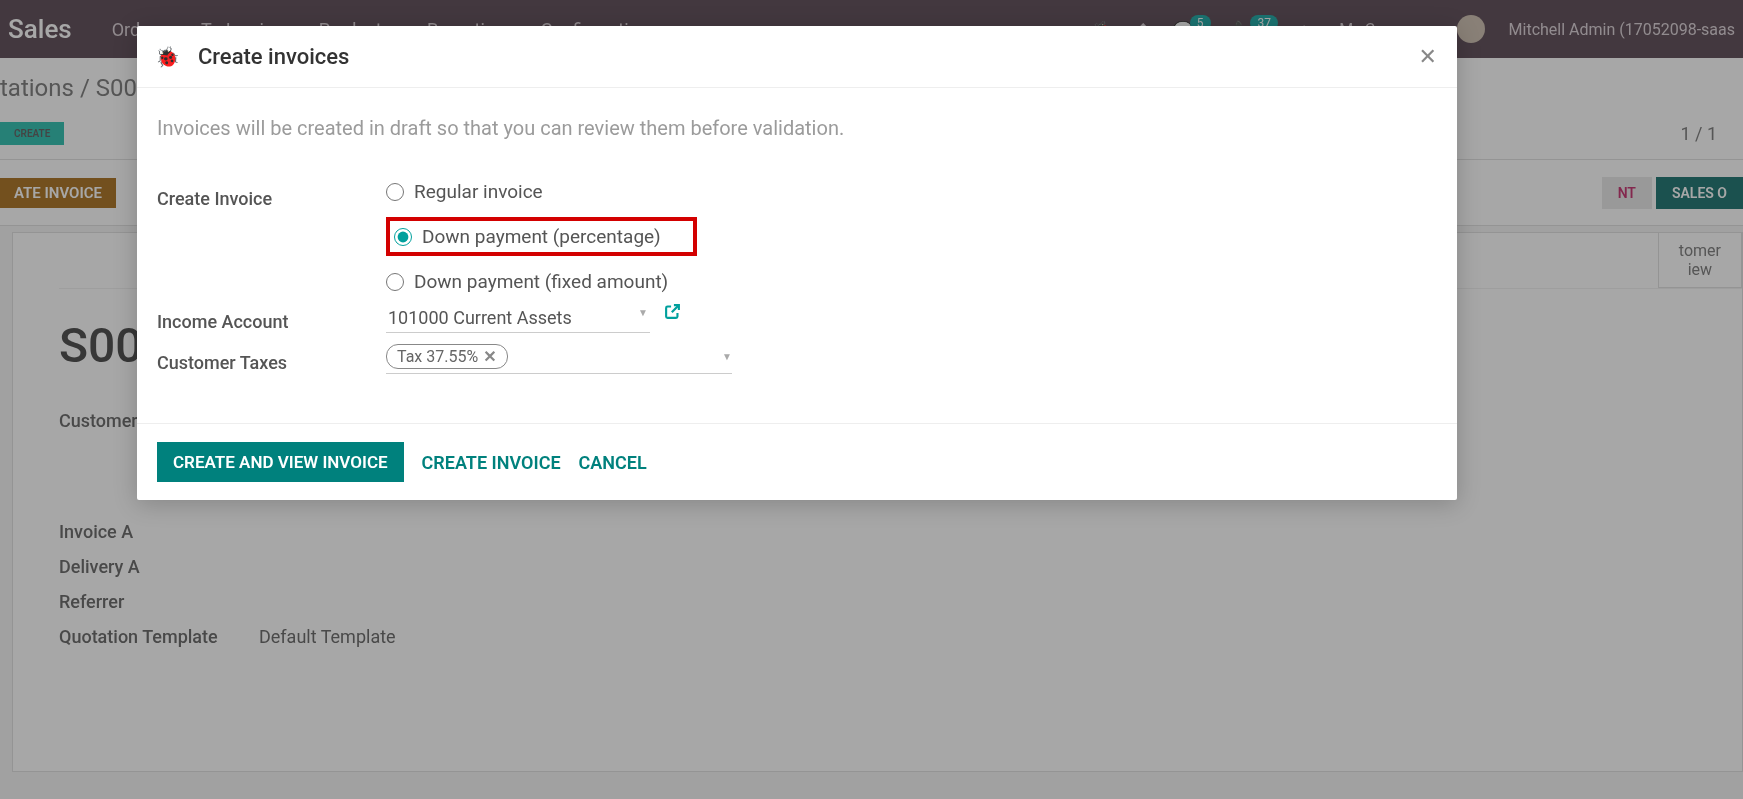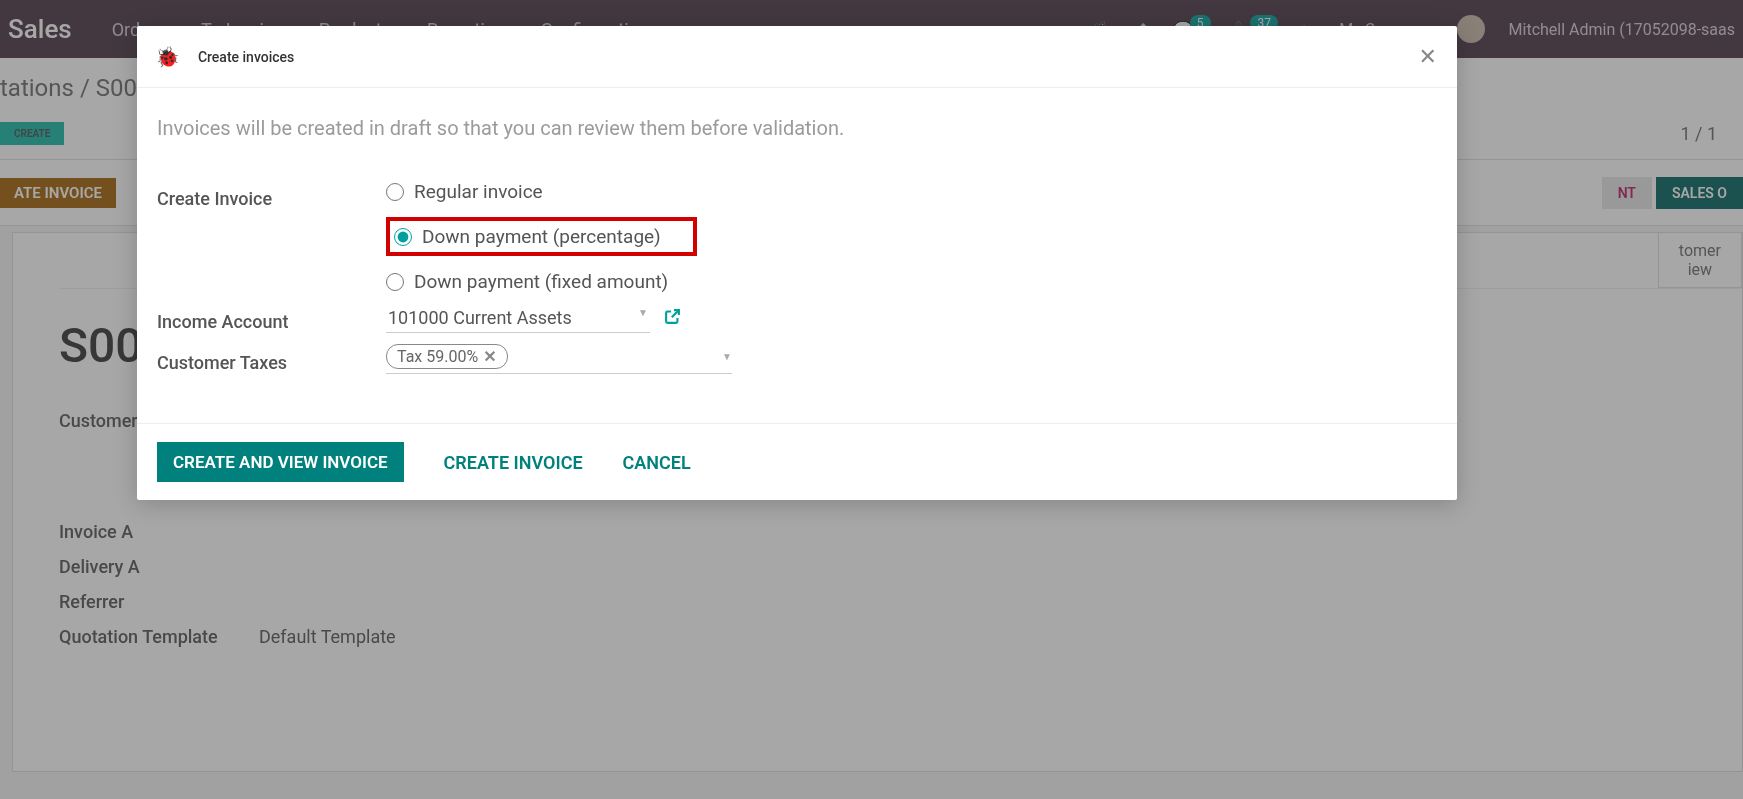--- a/index.html
+++ b/index.html
@@ -36,49 +36,49 @@
 .form-fields { margin-top: 36px; }
 .form-row { display: flex; margin-bottom: 14px; }
 .form-row .label { width: 200px; font-size: 18px; color: #555; font-weight: 500; }
 .form-row .value { font-size: 18px; color: #555; }
 
 
 .overlay { position: absolute; inset: 0; background: rgba(60,60,60,0.45); z-index: 100; }
 .modal { position: absolute; top: 26px; left: 137px; width: 1320px; background: #fff; z-index: 200; box-shadow: 0 4px 24px rgba(0,0,0,0.2); border-radius: 2px; }
 .modal-header { display: flex; align-items: center; padding: 18px 20px 18px 18px; border-bottom: 1px solid #eee; }
 .modal-header .bug-icon { font-size: 20px; color: #00a09d; margin-right: 18px; }
-.modal-header h4 { font-size: 14px; font-weight: 500; color: #333; }
+.modal-header h4 { font-size: 22px; font-weight: 500; color: #333; }
 .modal-header .close { margin-left: auto; font-size: 22px; color: #888; cursor: pointer; }
 
 .modal-body { padding: 28px 20px 40px 20px; }
 .modal-hint { font-size: 20px; color: #9b9b9b; margin-bottom: 40px; }
 
 .modal-form-row { display: flex; align-items: flex-start; margin-bottom: 8px; }
 .modal-form-row > .mlabel { width: 205px; font-size: 18px; color: #555; font-weight: 500; padding-top: 6px; line-height: 1.4; }
 .modal-form-row > .mfield { flex: 1; margin-left: 24px; }
 
 .radio-group { display: flex; flex-direction: column; gap: 14px; }
 .radio-opt { display: flex; align-items: center; gap: 10px; font-size: 19px; color: #555; }
 .radio-opt input[type="radio"] { width: 18px; height: 18px; accent-color: #00a09d; }
 .radio-highlight { border: 4px solid #d30000; padding: 4px 32px 4px 4px; width: fit-content; }
 
 .input-underline { border: none; border-bottom: 1px solid #888; font-size: 18px; padding: 4px 2px; outline: none; color: #555; }
 .input-amount { width: 204px; }
 .pct { font-size: 18px; color: #555; margin-left: 6px; }
 
-.field-account { display: flex; align-items: center; gap: 14px; }
+.field-account { display: flex; gap: 14px; }
 .account-select { border: none; border-bottom: 1px solid #ccc; font-size: 18px; padding: 4px 2px; width: 264px; color: #555; display: flex; justify-content: space-between; }
 .caret { color: #aaa; font-size: 10px; }
 .ext-link { color: #00a09d; font-size: 18px; }
 
 .tag-container { border-bottom: 1px solid #ccc; width: 346px; display: flex; justify-content: space-between; align-items: center; padding-bottom: 4px; }
 .tag { border: 1px solid #888; border-radius: 12px; padding: 2px 10px; font-size: 16px; color: #666; display: inline-flex; align-items: center; gap: 5px; }
 .tag .x { color: #888; font-weight: bold; cursor: pointer; }
 
-.modal-footer { border-top: 1px solid #eee; padding: 18px 20px; display: flex; gap: 40px; align-items: center; }
+.modal-footer { border-top: 1px solid #eee; padding: 18px 20px; display: flex; gap: 18px; align-items: center; }
 .btn-teal { background: #00817d; color: #fff; border: none; padding: 10px 16px; font-size: 17px; font-weight: 600; text-transform: uppercase; }
 .btn-link { background: none; border: none; color: #00817d; font-size: 18px; font-weight: 600; text-transform: uppercase; }
 </style>
 </head>
 <body>
 
 <div class="topbar">
   <span class="brand">Sales</span>
   <div class="nav-items">
     <span>Orders</span>
@@ -193,21 +193,21 @@
             </svg>
         </span>
       </div>
     </div>
 
     <div class="modal-form-row" style="margin-top:10px">
       <div class="mlabel">Customer Taxes</div>
       <div class="mfield">
         <div class="tag-container">
           <span class="tag">
-            <span>Tax 59.00%</span>
+            <span>Tax 37.55%</span>
             <span class="x">✕</span>
           </span>
           <span class="caret">▼</span>
         </div>
       </div>
     </div>
   </div>
 
   <div class="modal-footer">
     <button class="btn-teal">CREATE AND VIEW INVOICE</button>

